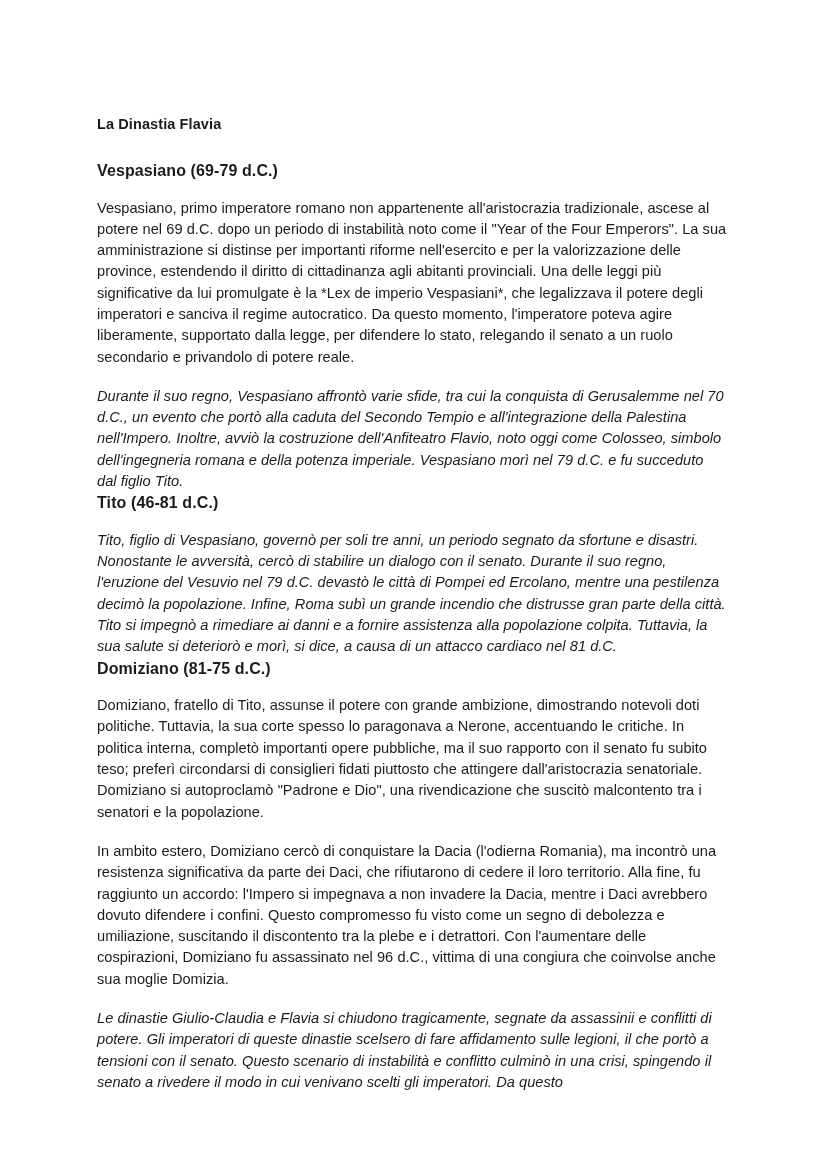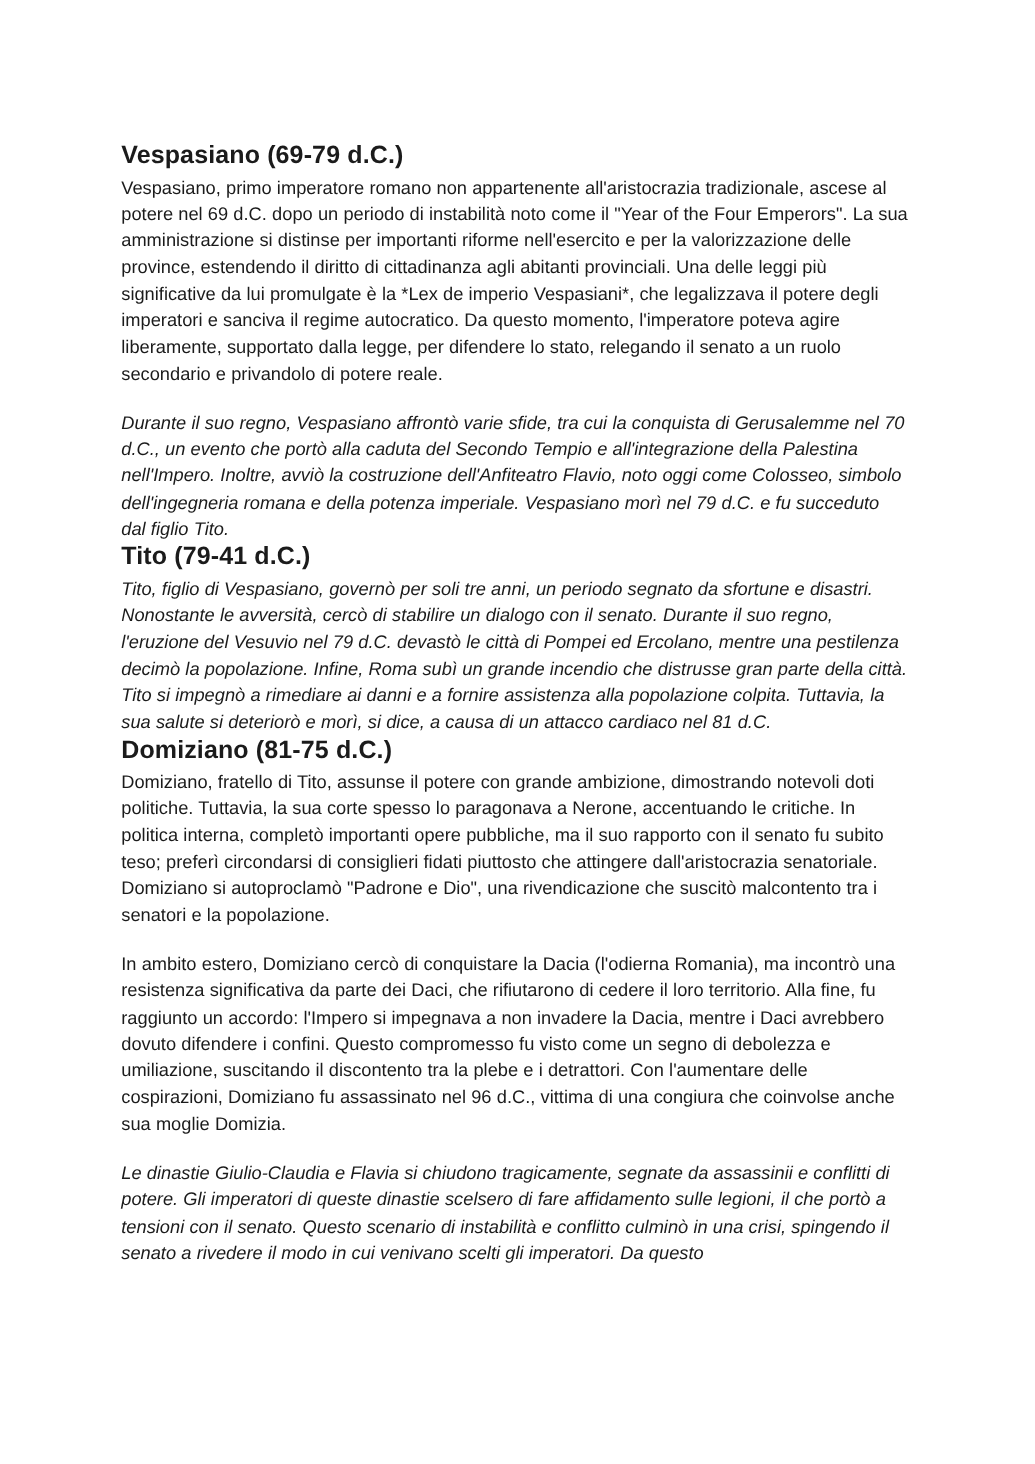--- a/index.html
+++ b/index.html
@@ -32,30 +32,30 @@
     font-size: 14.5px;
     font-weight: bold;
     line-height: 21px;
     margin: 0 0 25px 0;
     letter-spacing: 0.1px;
   }
   .section {
     margin: 0 0 0 0;
   }
   .section-heading {
-    font-size: 20px;
+    font-size: 16px;
     font-weight: bold;
     line-height: 21.5px;
     margin: 0 0 1px 0;
     letter-spacing: 0.1px;
   }
   .para {
     font-size: 14.6px;
     line-height: 21.3px;
-    margin: 5px 0 18px 0;
+    margin: 16px 0 18px 0;
     text-align: left;
     letter-spacing: 0.01px;
     word-spacing: 0.1px;
   }
   .para:last-child {
     margin-bottom: 0;
     font-style: italic;
   }
   .section + .section {
     margin-top: 0;
@@ -63,29 +63,30 @@
   .gap-before-heading {
     margin-top: 0px;
   }
 </style>
 </head>
 <body>
 
 <div class="page">
   <div class="doc-body">
 
+    <div class="doc-title">La Dinastia Flavia</div>
 
     <div class="section">
       <div class="section-heading">Vespasiano (69-79 d.C.)</div>
       <p class="para">Vespasiano, primo imperatore romano non appartenente all'aristocrazia tradizionale, ascese al potere nel 69 d.C. dopo un periodo di instabilità noto come il "Year of the Four Emperors". La sua amministrazione si distinse per importanti riforme nell'esercito e per la valorizzazione delle province, estendendo il diritto di cittadinanza agli abitanti provinciali. Una delle leggi più significative da lui promulgate è la *Lex de imperio Vespasiani*, che legalizzava il potere degli imperatori e sanciva il regime autocratico. Da questo momento, l'imperatore poteva agire liberamente, supportato dalla legge, per difendere lo stato, relegando il senato a un ruolo secondario e privandolo di potere reale.</p>
       <p class="para">Durante il suo regno, Vespasiano affrontò varie sfide, tra cui la conquista di Gerusalemme nel 70 d.C., un evento che portò alla caduta del Secondo Tempio e all'integrazione della Palestina nell'Impero. Inoltre, avviò la costruzione dell'Anfiteatro Flavio, noto oggi come Colosseo, simbolo dell'ingegneria romana e della potenza imperiale. Vespasiano morì nel 79 d.C. e fu succeduto dal figlio Tito.</p>
     </div>
 
     <div class="section">
-      <div class="section-heading gap-before-heading">Tito (79-41 d.C.)</div>
+      <div class="section-heading gap-before-heading">Tito (46-81 d.C.)</div>
       <p class="para">Tito, figlio di Vespasiano, governò per soli tre anni, un periodo segnato da sfortune e disastri. Nonostante le avversità, cercò di stabilire un dialogo con il senato. Durante il suo regno, l'eruzione del Vesuvio nel 79 d.C. devastò le città di Pompei ed Ercolano, mentre una pestilenza decimò la popolazione. Infine, Roma subì un grande incendio che distrusse gran parte della città. Tito si impegnò a rimediare ai danni e a fornire assistenza alla popolazione colpita. Tuttavia, la sua salute si deteriorò e morì, si dice, a causa di un attacco cardiaco nel 81 d.C.</p>
     </div>
 
     <div class="section">
       <div class="section-heading gap-before-heading">Domiziano (81-75 d.C.)</div>
       <p class="para">Domiziano, fratello di Tito, assunse il potere con grande ambizione, dimostrando notevoli doti politiche. Tuttavia, la sua corte spesso lo paragonava a Nerone, accentuando le critiche. In politica interna, completò importanti opere pubbliche, ma il suo rapporto con il senato fu subito teso; preferì circondarsi di consiglieri fidati piuttosto che attingere dall'aristocrazia senatoriale. Domiziano si autoproclamò "Padrone e Dio", una rivendicazione che suscitò malcontento tra i senatori e la popolazione.</p>
       <p class="para">In ambito estero, Domiziano cercò di conquistare la Dacia (l'odierna Romania), ma incontrò una resistenza significativa da parte dei Daci, che rifiutarono di cedere il loro territorio. Alla fine, fu raggiunto un accordo: l'Impero si impegnava a non invadere la Dacia, mentre i Daci avrebbero dovuto difendere i confini. Questo compromesso fu visto come un segno di debolezza e umiliazione, suscitando il discontento tra la plebe e i detrattori. Con l'aumentare delle cospirazioni, Domiziano fu assassinato nel 96 d.C., vittima di una congiura che coinvolse anche sua moglie Domizia.</p>
       <p class="para">Le dinastie Giulio-Claudia e Flavia si chiudono tragicamente, segnate da assassinii e conflitti di potere. Gli imperatori di queste dinastie scelsero di fare affidamento sulle legioni, il che portò a tensioni con il senato. Questo scenario di instabilità e conflitto culminò in una crisi, spingendo il senato a rivedere il modo in cui venivano scelti gli imperatori. Da questo</p>
     </div>
 

